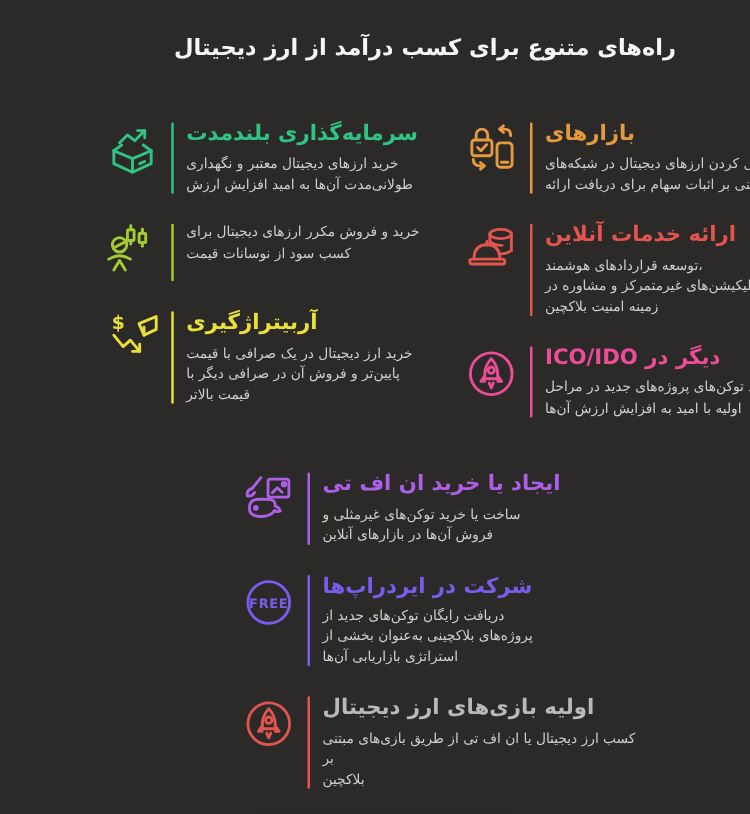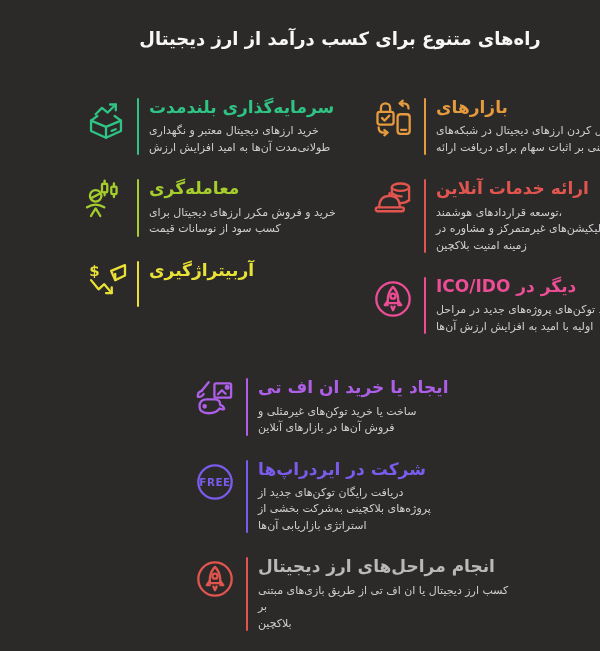--- a/index.html
+++ b/index.html
@@ -106,39 +106,41 @@
             <line x1="26.9" y1="4.7" x2="26.9" y2="7.5"></line>
             <line x1="26.9" y1="14" x2="26.9" y2="16.5"></line>
             <circle cx="11" cy="15.5" r="5"></circle>
             <line x1="6.7" y1="17.7" x2="15.3" y2="13.3"></line>
             <path d="M3.5 25.5 Q11 20.8 18.5 25.5"></path>
             <polyline points="7,33 11,26.5 15,33"></polyline>
           </svg>
         </div>
         <div class="vbar"></div>
         <div class="txt">
-          <div class="item-title">معامله‌گری</div>
           <div class="item-desc">خرید و فروش مکرر ارزهای دیجیتال برای
 کسب سود از نوسانات قیمت</div>
         </div>
       </div>
 
       <div class="item" style="--accent: #e9e135; --title-color: #e9e135;">
         <div class="icon-box">
           <svg viewBox="0 0 40 40" width="46" height="46" fill="none" stroke="currentColor" stroke-width="2" stroke-linecap="round" stroke-linejoin="round">
             <text x="5.5" y="13.5" font-size="13" font-weight="bold" fill="currentColor" stroke="none">$</text>
             <polyline points="7,17.5 13.5,25.5 18.5,21 25,28.8"></polyline>
             <polyline points="20,28.8 25,28.8 25,23.8"></polyline>
             <path d="M24.5 9.5 L36.5 4.5 V13.5 L28 17.5 Z"></path>
             <path d="M28 12 V17.5"></path>
           </svg>
         </div>
         <div class="vbar"></div>
         <div class="txt">
           <div class="item-title">آربیتراژگیری</div>
+          <div class="item-desc">خرید ارز دیجیتال در یک صرافی با قیمت
+پایین‌تر و فروش آن در صرافی دیگر با
+قیمت بالاتر</div>
         </div>
       </div>
 
     </div>
 
     <div class="col right">
 
       <div class="item" style="--accent: #e59a3d; --title-color: #e59a3d;">
         <div class="icon-box">
           <svg viewBox="0 0 40 40" width="46" height="46" fill="none" stroke="currentColor" stroke-width="2" stroke-linecap="round" stroke-linejoin="round">
@@ -232,39 +234,39 @@
       <div class="icon-box">
         <svg viewBox="0 0 40 40" width="46" height="46" fill="none" stroke="currentColor" stroke-width="2" stroke-linecap="round" stroke-linejoin="round">
           <circle cx="20" cy="20" r="14.5"></circle>
           <text x="20" y="23.5" text-anchor="middle" font-size="9" font-weight="bold" letter-spacing="0.5" fill="currentColor" stroke="none">FREE</text>
         </svg>
       </div>
       <div class="vbar"></div>
       <div class="txt">
         <div class="item-title">شرکت در ایردراپ‌ها</div>
         <div class="item-desc">دریافت رایگان توکن‌های جدید از
-پروژه‌های بلاکچینی به‌شرکت بخشی از
+پروژه‌های بلاکچینی به‌عنوان بخشی از
 استراتژی بازاریابی آن‌ها</div>
       </div>
     </div>
 
     <div class="item" style="--accent: #e2554f; --title-color: #b9b9b9;">
       <div class="icon-box">
         <svg viewBox="0 0 40 40" width="46" height="46" fill="none" stroke="currentColor" stroke-width="2" stroke-linecap="round" stroke-linejoin="round">
           <circle cx="20" cy="20" r="14.5"></circle>
           <path d="M20 9.5 C23.2 12.8 24.5 16.5 24.5 20.5 L24.5 23.5 L15.5 23.5 L15.5 20.5 C15.5 16.5 16.8 12.8 20 9.5 Z"></path>
           <circle cx="20" cy="17.5" r="2.2"></circle>
           <path d="M15.5 21.5 L12.8 25.3 L15.5 25.3"></path>
           <path d="M24.5 21.5 L27.2 25.3 L24.5 25.3"></path>
           <path d="M18.6 26.5 L20 29.8 L21.4 26.5"></path>
         </svg>
       </div>
       <div class="vbar"></div>
       <div class="txt">
-        <div class="item-title">انجام مراحل‌های ارز دیجیتال</div>
+        <div class="item-title">اولیه بازی‌های ارز دیجیتال</div>
         <div class="item-desc">کسب ارز دیجیتال یا ان اف تی از طریق بازی‌های مبتنی بر
 بلاکچین</div>
       </div>
     </div>
 
   </div>
 
 </div>
 
 </body></html>

